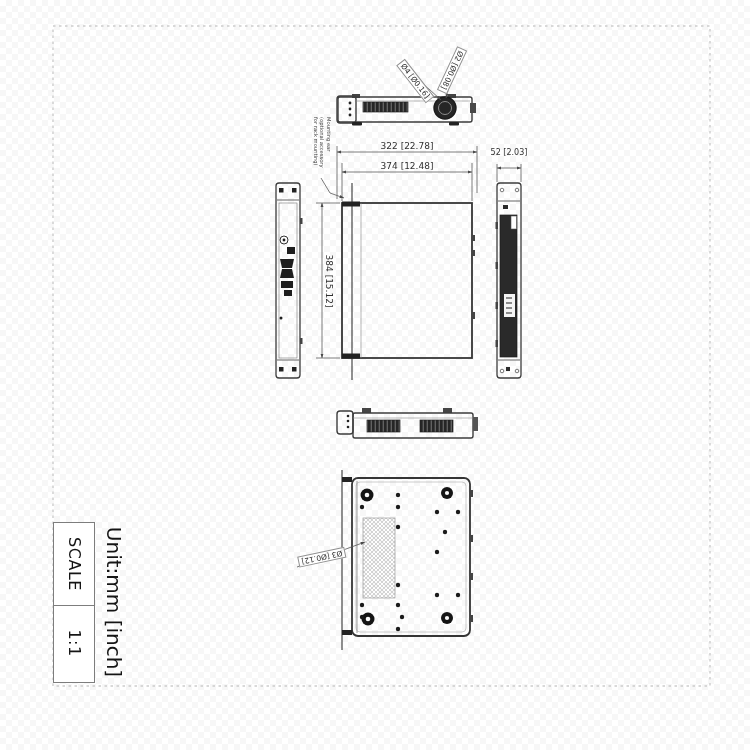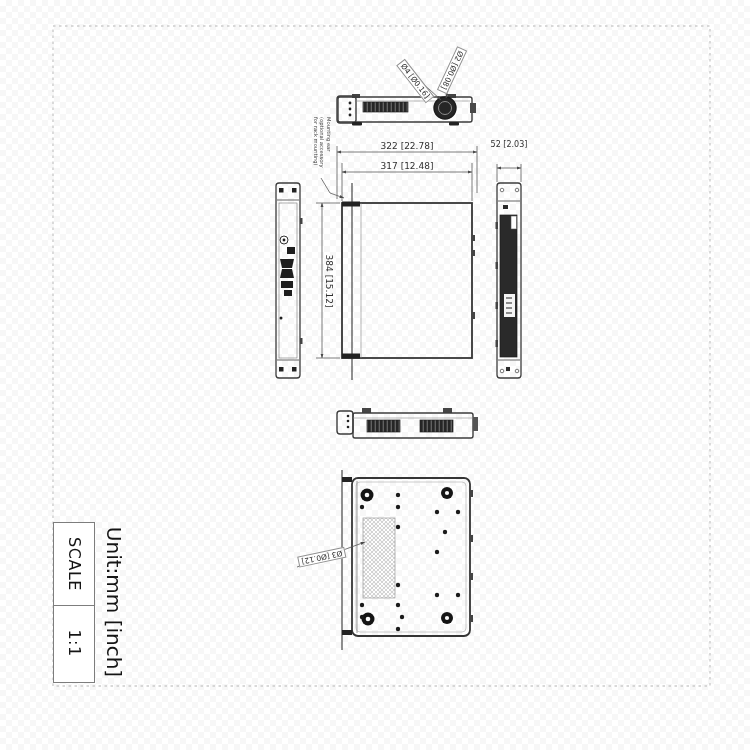--- a/index.html
+++ b/index.html
@@ -223,23 +223,23 @@
 
       <line x1="497" y1="164" x2="497" y2="182"></line>
       <line x1="521" y1="164" x2="521" y2="182"></line>
       <line x1="497" y1="168" x2="521" y2="168" marker-start="url(#ah)" marker-end="url(#ah)"></line>
 
       <polyline points="321,178 330,193 344,198" marker-end="url(#ah)"></polyline>
     </g>
   </svg>
 
   <div class="lbl" style="left:407px;top:146px;font-size:9px;">322 [22.78]</div>
-  <div class="lbl" style="left:407px;top:166px;font-size:9px;">317 [12.48]</div>
+  <div class="lbl" style="left:407px;top:166px;font-size:9px;">374 [12.48]</div>
   <div class="lbl rot90" style="left:329px;top:281px;font-size:9px;">384 [15.12]</div>
-  <div class="lbl" style="left:509px;top:144px;font-size:8px;">52 [2.03]</div>
+  <div class="lbl" style="left:509px;top:152px;font-size:8px;">52 [2.03]</div>
 
   <div class="lbl dlbl" style="left:415px;top:81px;transform:translate(-50%,-50%) rotate(52deg);">Ø4 [Ø0.16]</div>
   <div class="lbl dlbl" style="left:452px;top:70px;transform:translate(-50%,-50%) rotate(115deg);">Ø2 [Ø0.08]</div>
   <div class="lbl dlbl" style="left:322px;top:557px;transform:translate(-50%,-50%) rotate(168deg);">Ø3 [Ø0.12]</div>
 
   <div class="lbl note" style="left:322px;top:146px;">Mounting ear (optional accessory for rack mounting)</div>
 
   <div class="titlebox">
     <div class="cell c1">
       <span class="cellText">SCALE</span>

